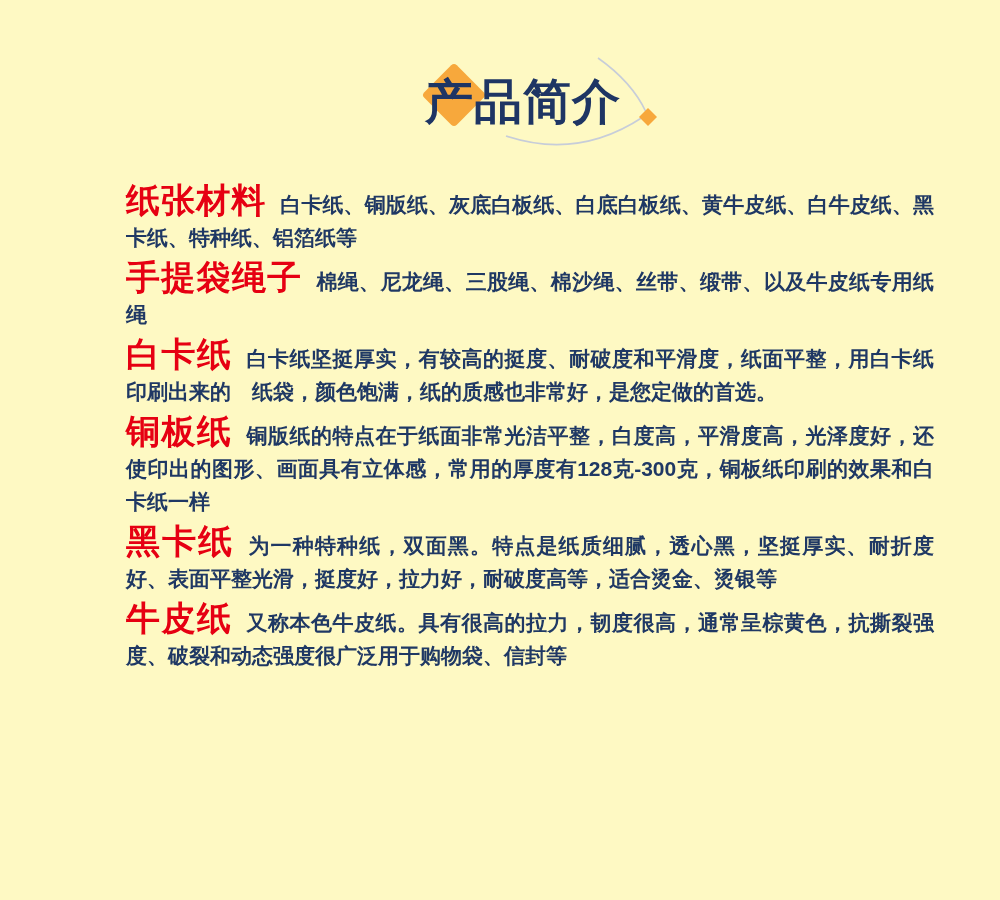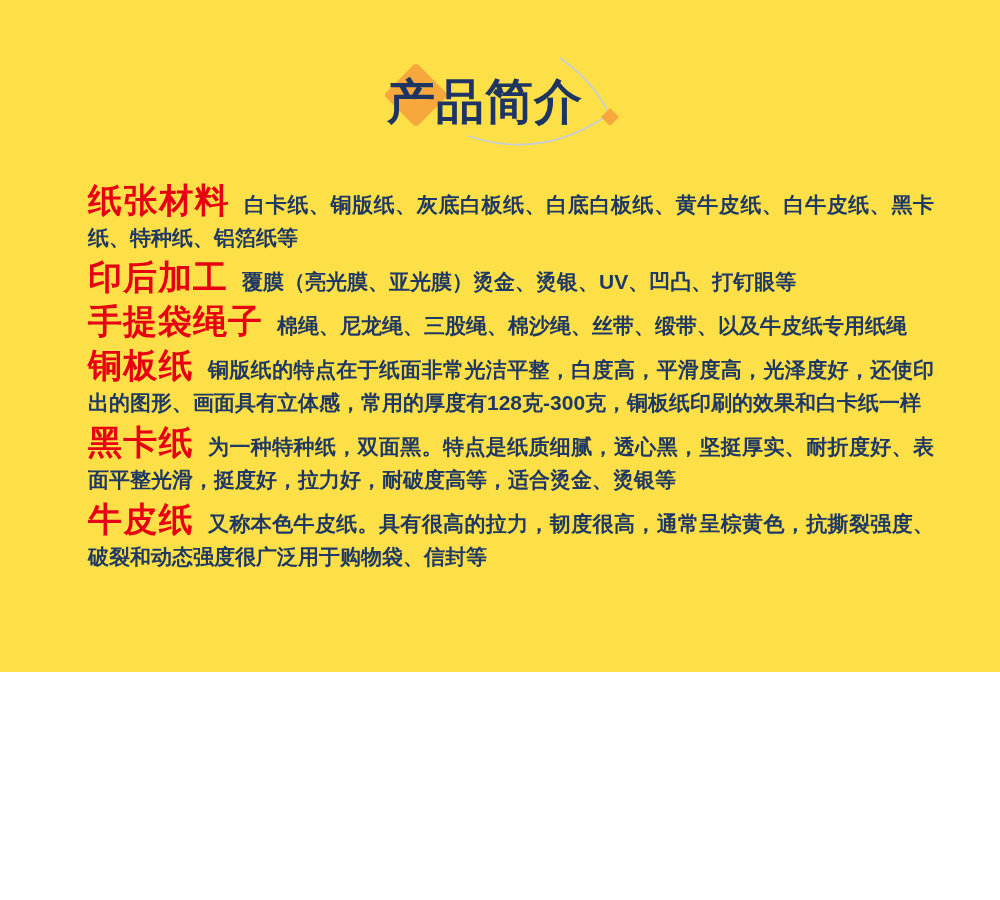--- a/index.html
+++ b/index.html
@@ -1,23 +1,24 @@
 <!DOCTYPE html>
 <html><head>
 <meta charset="utf-8">
 <style>
   * { margin: 0; padding: 0; box-sizing: border-box; }
   html, body { background: #ffffff; }
   .page {
     position: relative;
     width: 1000px;
-    height: 672px;
-    background: #fde047;
+    height: 900px;
+    background: #fef9c3;
     overflow: hidden;
     font-family: "Liberation Sans", "DejaVu Sans", sans-serif;
+    padding-left: 38px;
   }
 
   
   .title-area {
     position: relative;
     width: 100%;
     height: 178px;
   }
   .title-diamond {
     position: absolute;
@@ -83,28 +84,28 @@
     <h1 class="page-title">产品简介</h1>
   </div>
 
   <div class="content">
 
     <p class="section">
       <span class="label">纸张材料</span><span class="body-text">白卡纸、铜版纸、灰底白板纸、白底白板纸、黄牛皮纸、白牛皮纸、黑卡纸、特种纸、铝箔纸等</span>
     </p>
 
 
-    <p class="section">
-      <span class="label">印后加工</span><span class="body-text">覆膜（亮光膜、亚光膜）烫金、烫银、UV、凹凸、打钉眼等</span>
-    </p>
 
     <p class="section">
       <span class="label">手提袋绳子</span><span class="body-text">棉绳、尼龙绳、三股绳、棉沙绳、丝带、缎带、以及牛皮纸专用纸绳</span>
     </p>
 
+    <p class="section">
+      <span class="label">白卡纸</span><span class="body-text">白卡纸坚挺厚实，有较高的挺度、耐破度和平滑度，纸面平整，用白卡纸印刷出来的　纸袋，颜色饱满，纸的质感也非常好，是您定做的首选。</span>
+    </p>
 
     <p class="section">
       <span class="label">铜板纸</span><span class="body-text">铜版纸的特点在于纸面非常光洁平整，白度高，平滑度高，光泽度好，还使印出的图形、画面具有立体感，常用的厚度有128克-300克，铜板纸印刷的效果和白卡纸一样</span>
     </p>
 
 
     <p class="section">
       <span class="label">黑卡纸</span><span class="body-text">为一种特种纸，双面黑。特点是纸质细腻，透心黑，坚挺厚实、耐折度好、表面平整光滑，挺度好，拉力好，耐破度高等，适合烫金、烫银等</span>
     </p>
 

